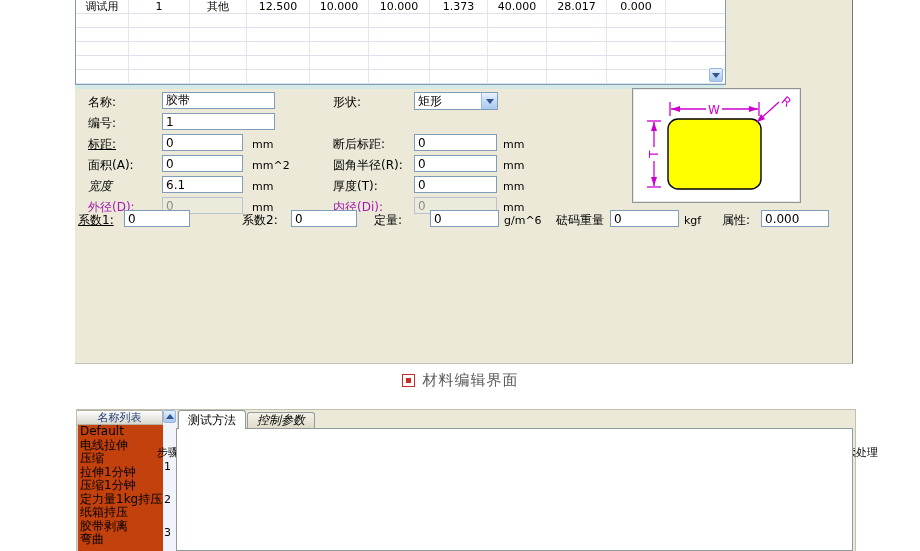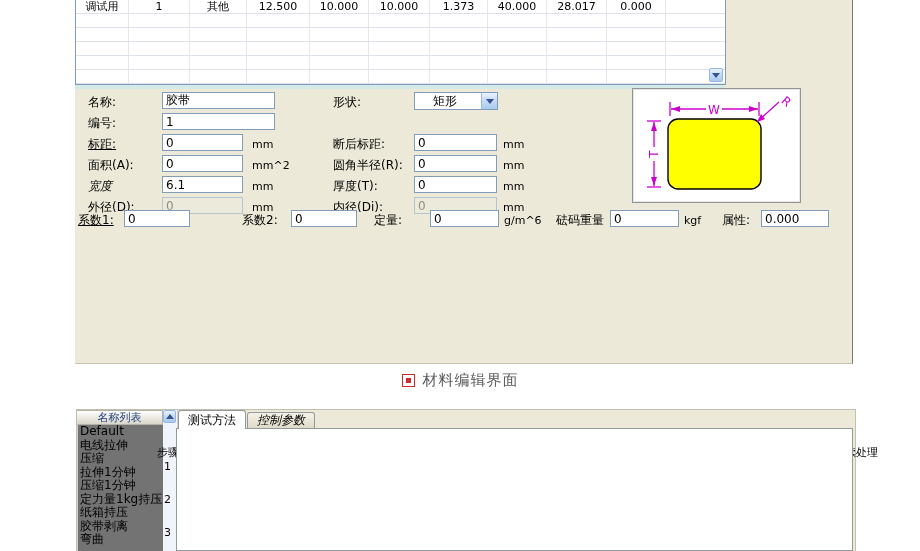--- a/index.html
+++ b/index.html
@@ -1,46 +1,46 @@
 <!DOCTYPE html>
 <html><head>
 <meta charset="utf-8">
 <style>
   html,body{margin:0;padding:0;}
   body{width:920px;height:551px;background:#ffffff;font-family:"DejaVu Sans",sans-serif;position:relative;overflow:hidden;}
   .abs{position:absolute;}
   .lbl{position:absolute;font-size:12px;color:#000;white-space:nowrap;line-height:12px;}
   .unit{position:absolute;font-size:11px;color:#000;white-space:nowrap;line-height:11px;}
-  .dis{color:#000000;}
+  .dis{color:#a21caf;}
   
   #top-panel{left:75px;top:0;width:777px;height:363px;background:#ece9d8;border-right:1px solid #7a7a72;border-bottom:1px solid #c6c3b2;}
   #grid{left:0;top:0;width:649px;height:84px;background:#fff;border:1px solid #7f9db9;border-top:none;overflow:hidden;}
   .grow{display:flex;height:13px;border-bottom:1px solid #dde1ec;}
   .gcell{border-right:1px solid #e3e6ef;font-size:11px;line-height:13px;text-align:center;overflow:hidden;white-space:nowrap;color:#000;font-style:normal;}
   .c0{width:52px}.c1{width:60px}.c2{width:56px}.c3{width:62px}.c4{width:58px}.c5{width:60px}.c6{width:57px}.c7{width:58px}.c8{width:59px}.c9{width:58px}
   #grid-strip{left:0;top:85px;width:649px;height:4px;background:#d5e9e6;}
   .xpbtn{position:absolute;width:14px;height:14px;background:linear-gradient(#e9f2fe,#c6dcf8 45%,#a9c9ef);border:1px solid #96b5e0;border-radius:2px;display:flex;align-items:center;justify-content:center;box-sizing:border-box;}
   .tri-dn{width:0;height:0;border-left:4px solid transparent;border-right:4px solid transparent;border-top:5px solid #36538e;}
   .tri-up{width:0;height:0;border-left:4px solid transparent;border-right:4px solid transparent;border-bottom:5px solid #36538e;}
   input.xi{position:absolute;box-sizing:border-box;border:1px solid #7f9db9;background:#fff;font-size:12px;font-family:inherit;padding:0 3px;height:17px;color:#000;}
   input.xi.ctr{text-align:center;}
   input.xi.dis{background:#eceadb;border-color:#b9c2cf;color:#8f8f86;}
   .xsel{position:absolute;box-sizing:border-box;background:#fff;border:1px solid #7f9db9;display:flex;align-items:stretch;height:18px;}
-  .xsel .txt{flex:1;font-size:12px;line-height:16px;padding:0 18px;overflow:hidden;white-space:nowrap;}
+  .xsel .txt{flex:1;font-size:12px;line-height:16px;padding:0 3px;overflow:hidden;white-space:nowrap;}
   .xsel .btn{width:15px;background:linear-gradient(#eaf3fe,#c6dcf8 45%,#a9c9ef);border-left:1px solid #9ebcdf;border-radius:0 1px 1px 0;display:flex;align-items:center;justify-content:center;}
   
   #diagram{left:557px;top:88px;width:167px;height:113px;background:#fff;border:1px solid #8f9396;box-shadow:inset 0 0 0 1px #e8e8e8;}
   
   #caption{left:0;top:371px;width:920px;display:flex;justify-content:center;align-items:center;gap:8px;}
   #bullet{width:11px;height:11px;border:1px solid #cc2b2b;display:flex;align-items:center;justify-content:center;}
   #bullet i{display:block;width:5px;height:5px;background:#cc2b2b;}
   #caption span.cap{font-size:15px;color:#5a5a5a;letter-spacing:1px;}
   
   #bottom-panel{left:77px;top:410px;width:778px;height:141px;background:#ece9d8;outline:1px solid #c2bfae;}
-  #side-list{left:0;top:0;width:86px;height:141px;background:#737373;border-left:1px solid #d4d0c8;}
+  #side-list{left:0;top:0;width:86px;height:141px;background:#c2410c;border-left:1px solid #d4d0c8;}
   #side-header{left:0;top:0;width:86px;height:15px;background:linear-gradient(#ffffff,#d9d6ca);border:1px solid #b5b2a5;border-left:none;box-sizing:border-box;font-size:11px;line-height:14px;text-align:center;color:#1f3d7a;}
   .sitem{font-size:12px;line-height:13.5px;color:#000;padding-left:2px;white-space:nowrap;}
   #side-scroll{left:86px;top:0;width:14px;height:141px;background:#f1f5fb;border-right:1px solid #d4d0c8;}
   .tab{position:absolute;box-sizing:border-box;border:1px solid #919b9c;border-bottom:none;border-radius:3px 3px 0 0;font-size:12px;text-align:center;}
   #tab-active{left:101px;top:0;width:68px;height:19px;background:#fff;line-height:18px;z-index:3;}
   #tab-idle{left:170px;top:2px;width:68px;height:17px;background:linear-gradient(#f4f2e8,#ded9c6);line-height:15px;z-index:1;font-style:italic;}
   #tabpanel{left:99px;top:18px;width:677px;height:123px;background:#fff;border:1px solid #919b9c;box-sizing:border-box;z-index:2;}
   .colhdr{position:absolute;font-size:11px;color:#000;white-space:nowrap;top:447px;line-height:11px;}
   .stepno{position:absolute;font-size:11px;color:#000;}
   .xsel.s19{height:19px;}

